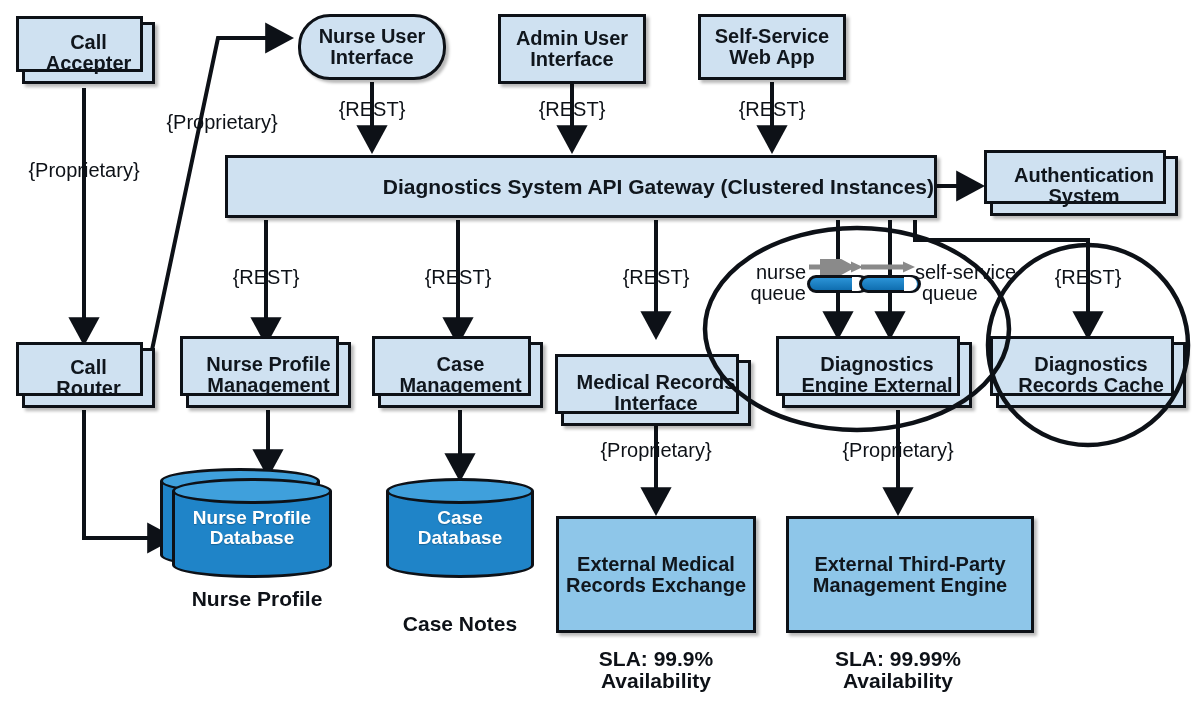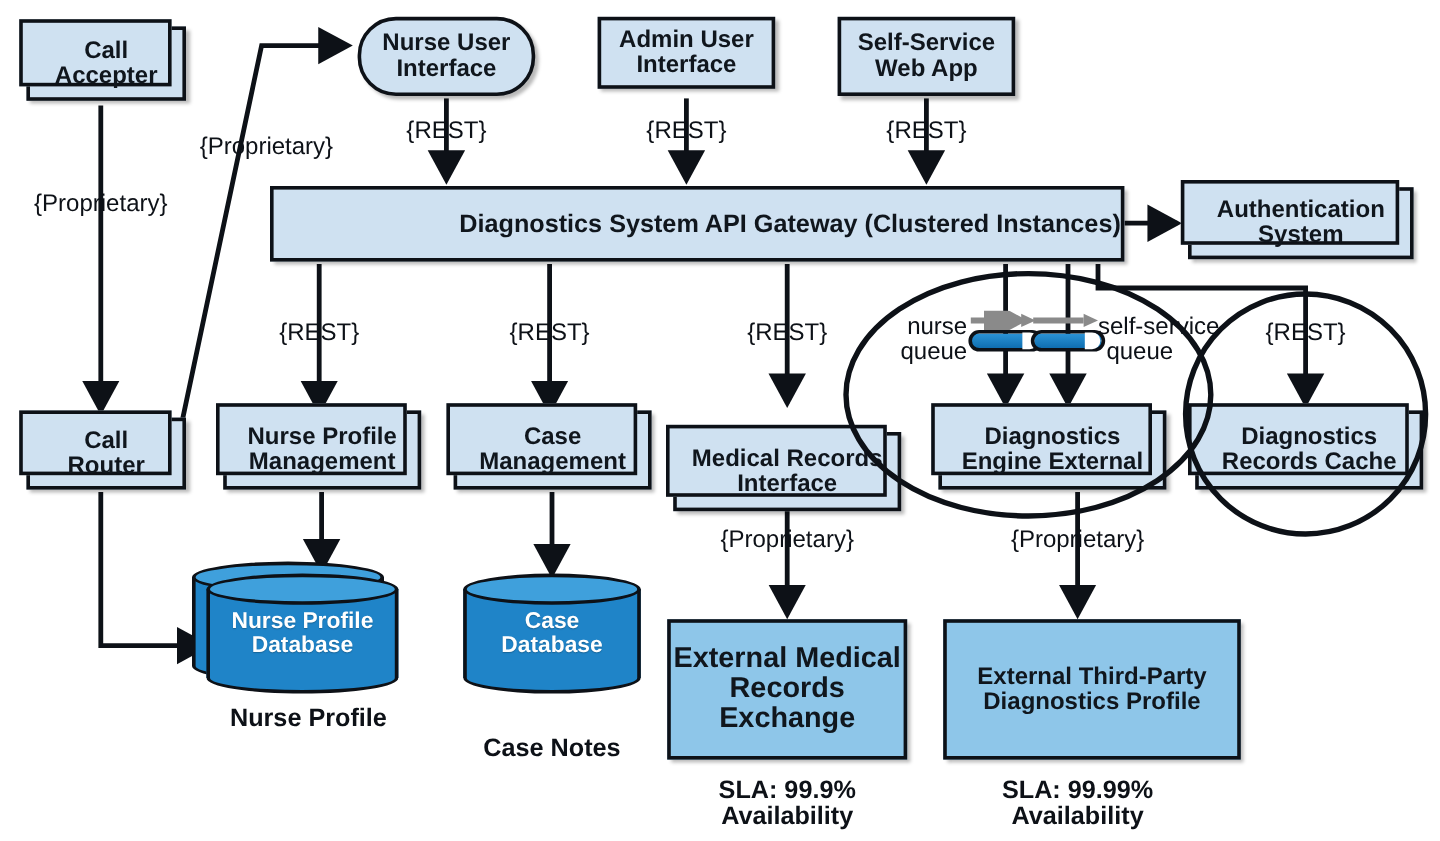--- a/index.html
+++ b/index.html
@@ -108,21 +108,21 @@
     </span>
   </div>
 
   <div class="node comp" style="left:298px;top:14px;width:148px;height:66px;font-size:20px;border-radius:32px;">
     <span>
       <span>Nurse User</span><br>
       <span>Interface</span>
     </span>
   </div>
 
-  <div class="node comp" style="left:498px;top:14px;width:148px;height:60px;font-size:20px;">
+  <div class="node comp" style="left:498px;top:14px;width:148px;height:70px;font-size:20px;">
     <span>
       <span>Admin User</span><br>
       <span>Interface</span>
     </span>
   </div>
 
   <div class="node comp" style="left:698px;top:14px;width:148px;height:66px;font-size:20px;">
     <span>
       <span>Self-Service</span><br>
       <span>Web App</span>
@@ -210,31 +210,31 @@
         <div class="top"></div>
     </div>
     <div class="txt" style="font-size:19px;z-index:5;">
       <span>
         <span>Case</span><br>
         <span>Database</span>
       </span>
     </div>
   </div>
 
-  <div class="node ext" style="left:556px;top:516px;width:200px;height:117px;font-size:24px;">
+  <div class="node ext" style="left:556px;top:516px;width:200px;height:117px;font-size:20px;">
     <span>
       <span>External Medical</span><br>
       <span>Records Exchange</span>
     </span>
   </div>
 
   <div class="node ext" style="left:786px;top:516px;width:248px;height:117px;font-size:20px;">
     <span>
       <span>External Third-Party</span><br>
-      <span>Diagnostics Profile</span>
+      <span>Management Engine</span>
     </span>
   </div>
 
   <div class="queue" style="left:807px;top:259px;">
     <svg width="62" height="16" viewBox="0 0 62 16" style="position:absolute;left:0;top:0;">
       <path d="M2,8 L44,8" stroke="#8a8a8a" stroke-width="5" fill="none" marker-end="url(#ahg)"></path>
       <path d="M44,2.5 L56,8 L44,13.5 z" fill="#8a8a8a"></path>
     </svg>
     <div class="pill"></div>
   </div>

